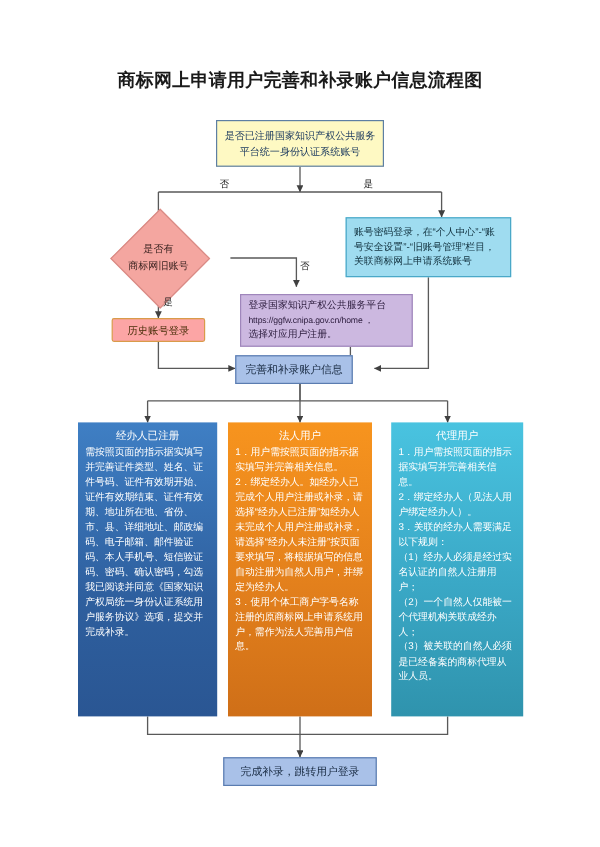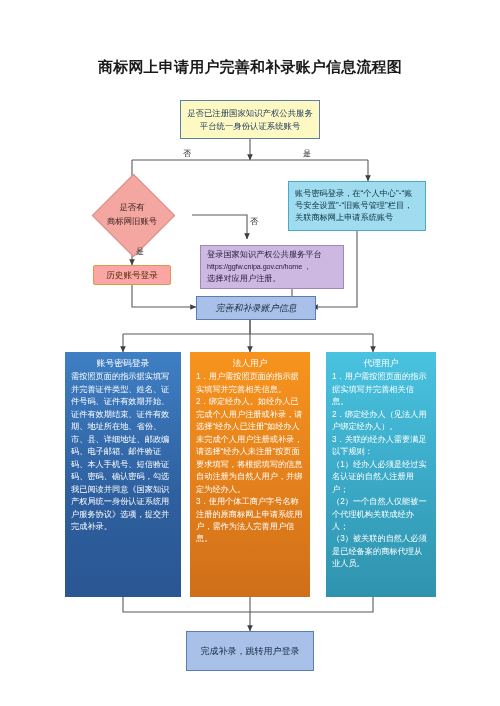--- a/index.html
+++ b/index.html
@@ -164,47 +164,47 @@
   </div>
 
   <div class="node box box-cyan" style="left:288px;top:181px;width:138px;height:50px;">
     <span>账号密码登录，在“个人中心”-“账号安全设置”-“旧账号管理”栏目，关联商标网上申请系统账号</span>
   </div>
 
   <div class="node box box-tan" style="left:93px;top:265px;width:78px;height:20px;">
     <span>历史账号登录</span>
   </div>
 
-  <div class="node box box-merge" style="left:196px;top:296px;width:120px;height:24px;font-style:italic;">
+  <div class="node box box-merge" style="left:196px;top:296px;width:98px;height:24px;">
     <span>完善和补录账户信息</span>
   </div>
 
   <div class="node col col-natural" style="left:65px;top:352px;width:116px;height:245px;">
-    <span class="col-head">账号密码登录</span>
+    <span class="col-head">经办人已注册</span>
     <p>需按照页面的指示据实填写并完善证件类型、姓名、证件号码、证件有效期开始、证件有效期结束、证件有效期、地址所在地、省份、市、县、详细地址、邮政编码、电子邮箱、邮件验证码、本人手机号、短信验证码、密码、确认密码，勾选我已阅读并同意《国家知识产权局统一身份认证系统用户服务协议》选项，提交并完成补录。</p>
   </div>
 
   <div class="node col col-legal" style="left:190px;top:352px;width:120px;height:245px;">
     <span class="col-head">法人用户</span>
     <p style="white-space:pre-line;">1．用户需按照页面的指示据实填写并完善相关信息。
 2．绑定经办人。如经办人已完成个人用户注册或补录，请选择“经办人已注册”如经办人未完成个人用户注册或补录，请选择“经办人未注册”按页面要求填写，将根据填写的信息自动注册为自然人用户，并绑定为经办人。
 3．使用个体工商户字号名称注册的原商标网上申请系统用户，需作为法人完善用户信息。</p>
   </div>
 
   <div class="node col col-agent" style="left:326px;top:352px;width:110px;height:245px;">
     <span class="col-head">代理用户</span>
     <p style="white-space:pre-line;">1．用户需按照页面的指示据实填写并完善相关信息。
 2．绑定经办人（见法人用户绑定经办人）。
 3．关联的经办人需要满足以下规则：
 （1）经办人必须是经过实名认证的自然人注册用户；
 （2）一个自然人仅能被一个代理机构关联成经办人；
 （3）被关联的自然人必须是已经备案的商标代理从业人员。</p>
   </div>
 
-  <div class="node box box-bottom" style="left:186px;top:631px;width:128px;height:40px;">
+  <div class="node box box-bottom" style="left:186px;top:631px;width:128px;height:24px;">
     <span>完成补录，跳转用户登录</span>
   </div>
 
   <div class="edge-label" style="left:183px;top:148px;">否</div>
   <div class="edge-label" style="left:303px;top:148px;">是</div>
   <div class="edge-label" style="left:136px;top:246px;">是</div>
   <div class="edge-label" style="left:250px;top:216px;">否</div>
 
 </div>
 

